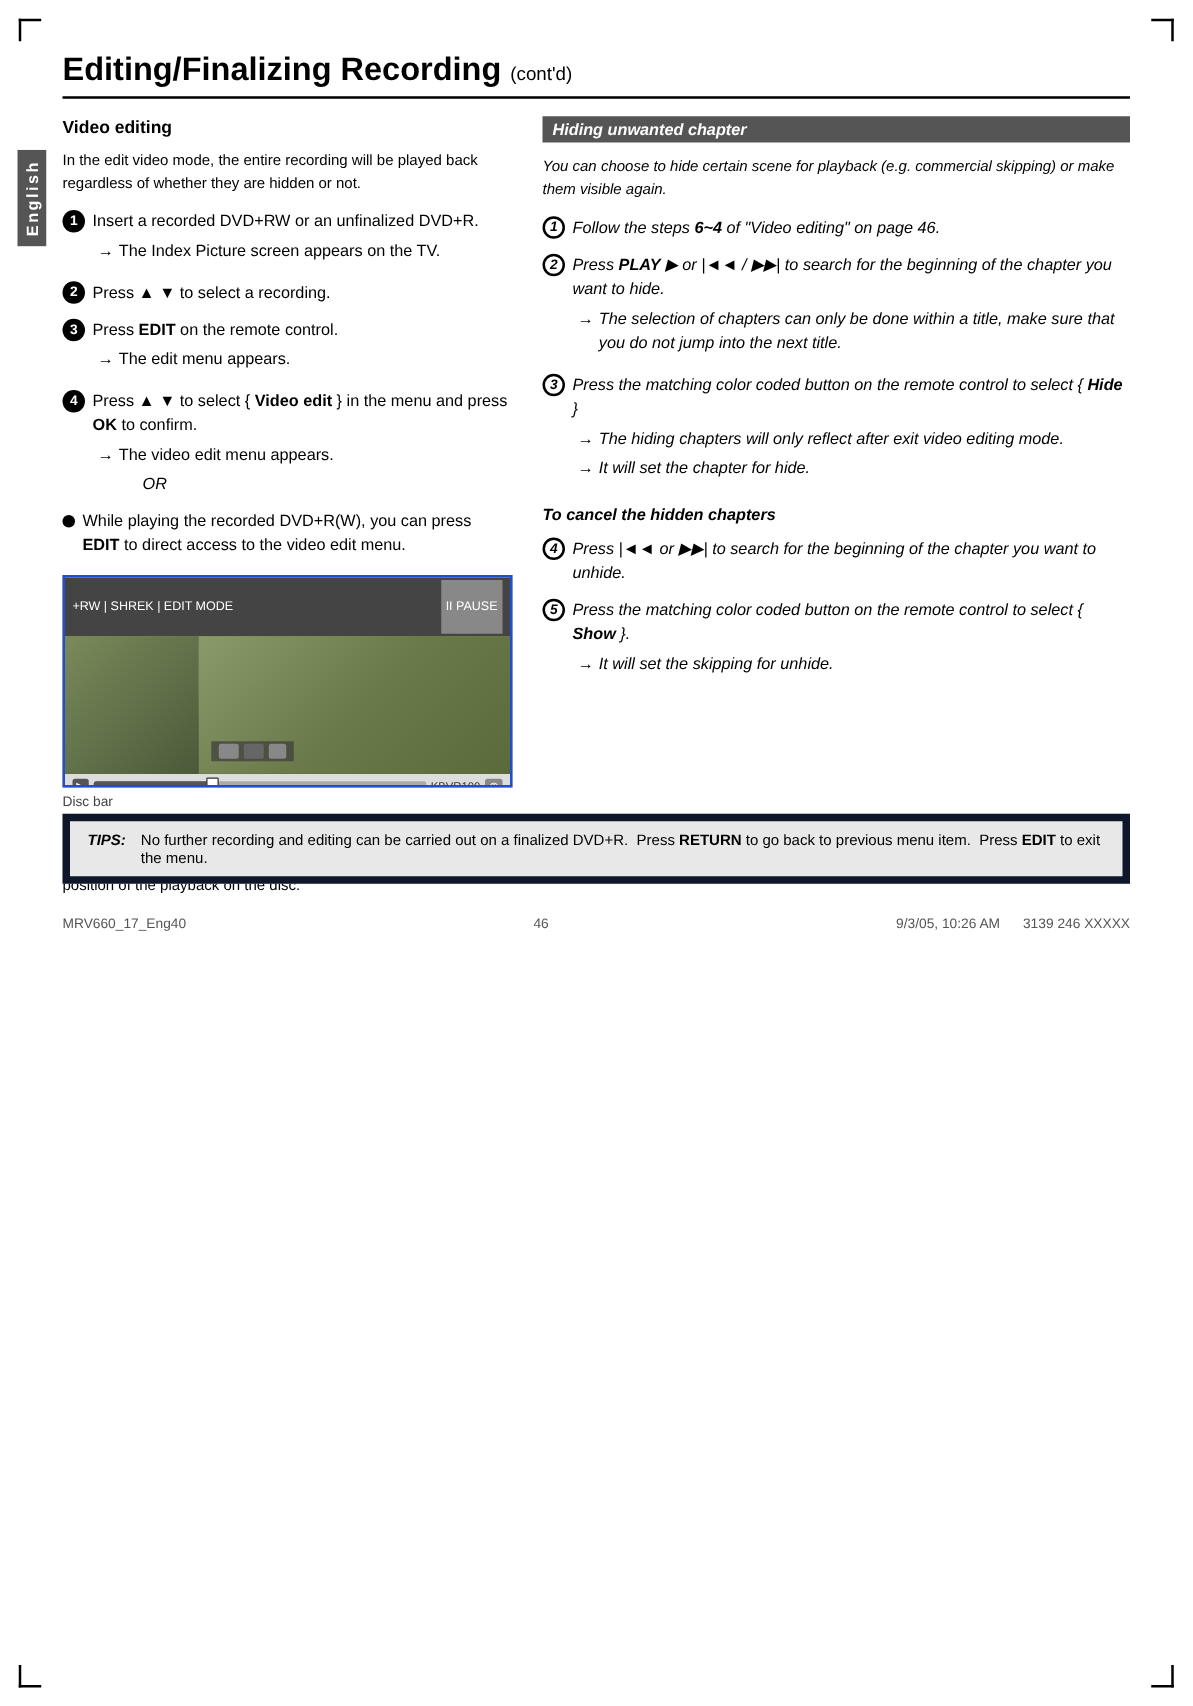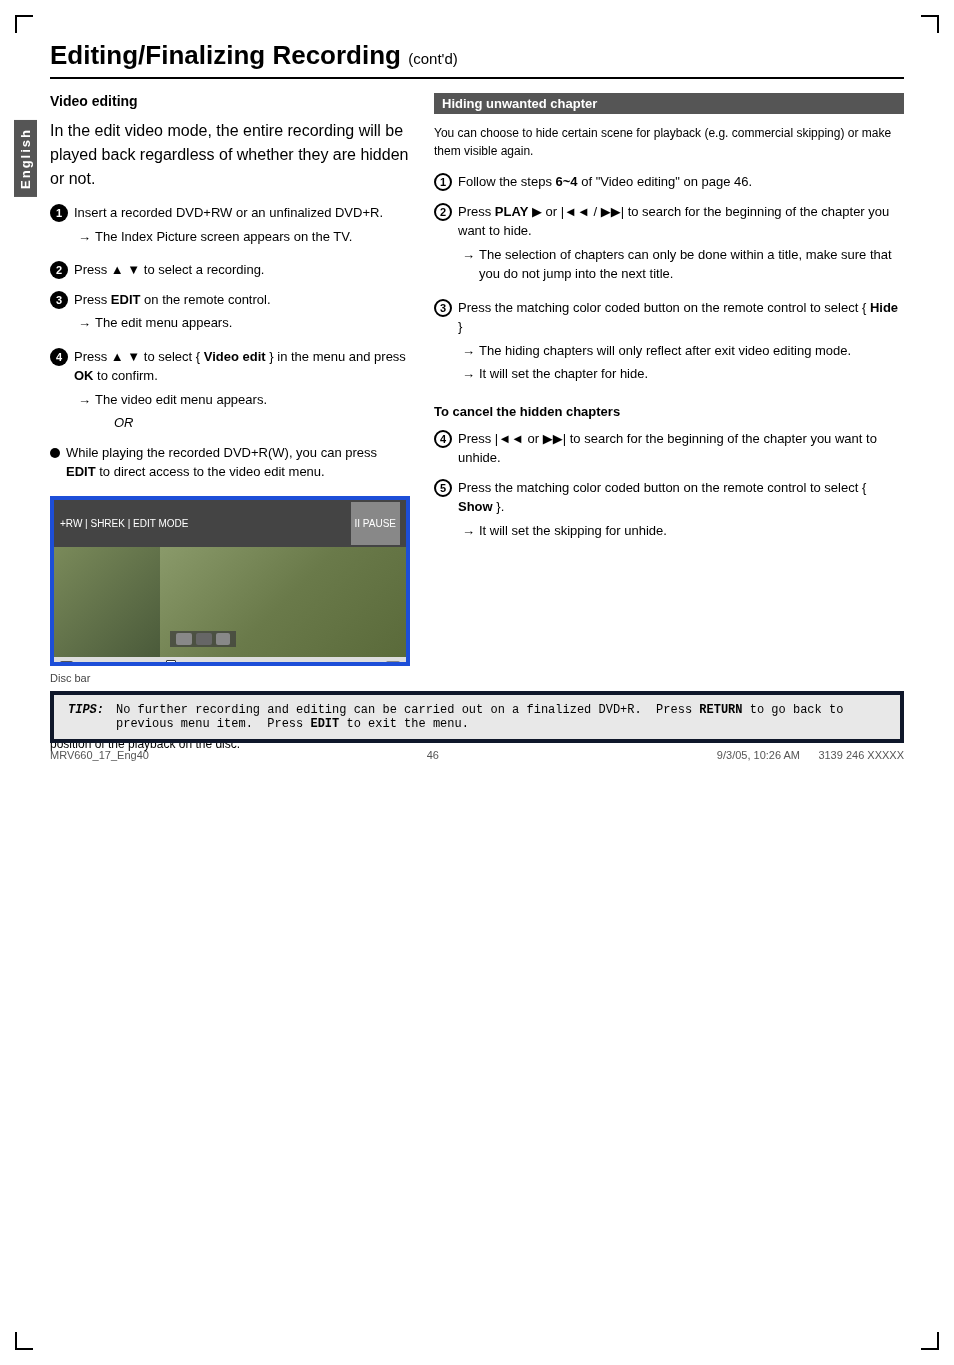--- a/index.html
+++ b/index.html
@@ -51,20 +51,21 @@
       margin-top: 14px;
     }
 
     .col-left {
       flex: 0 0 360px;
       width: 360px;
     }
 
     .col-right {
       flex: 1;
+      font-style: italic;
     }
 
     
     .section-header {
       font-size: 14px;
       font-weight: bold;
       margin-bottom: 10px;
     }
 
     .section-header-box {
@@ -148,21 +149,21 @@
     .arrow-note::before {
       content: '→';
       flex-shrink: 0;
     }
 
     b, strong { font-weight: bold; }
 
     
     .disc-bar-container {
       margin: 14px 0 6px 0;
-      border: 4px solid #1d4ed8;
+      border: 2px solid #1d4ed8;
       background: #eab308;
       position: relative;
       height: 170px;
       overflow: hidden;
     }
 
     .disc-bar-top-bar {
       display: flex;
       justify-content: space-between;
       align-items: center;
@@ -282,37 +283,36 @@
       margin: 16px 0 10px 0;
     }
 
     
     .tips-box {
       position: absolute;
       bottom: 50px;
       left: 50px;
       right: 50px;
       background: #e8e8e8;
-      border: 4px solid #0f172a;
+      border: 6px solid #0f172a;
       padding: 8px 14px;
       display: flex;
       gap: 12px;
       font-size: 12px;
-      font-family: Liberation Mono, monospace;
     }
     .tips-label {
       font-style: italic;
       font-weight: bold;
       flex-shrink: 0;
     }
 
     
     .page-footer {
       position: absolute;
-      bottom: 32px;
+      bottom: 12px;
       left: 50px;
       right: 50px;
       display: flex;
       justify-content: space-between;
       align-items: center;
       font-size: 11px;
       color: #555;
     }
 
     
@@ -359,21 +359,21 @@
     <span>Editing/Finalizing Recording</span>
     <span class="contd">(cont'd)</span>
   </h1>
 
   <div class="two-col">
 
     <div class="col-left">
 
       <div class="section-header">Video editing</div>
 
-      <p style="font-size:16px; line-height:1.5; margin-bottom:12px;">In the edit video mode, the entire recording will be played back regardless of whether they are hidden or not.</p>
+      <p style="font-size:12px; line-height:1.5; margin-bottom:12px;">In the edit video mode, the entire recording will be played back regardless of whether they are hidden or not.</p>
 
       <div class="step">
         <span class="step-num">1</span>
         <div class="step-content">
           <span>Insert a recorded DVD+RW or an unfinalized DVD+R.</span>
           <div class="arrow-note">The Index Picture screen appears on the TV.</div>
         </div>
       </div>
 
       <div class="step">

